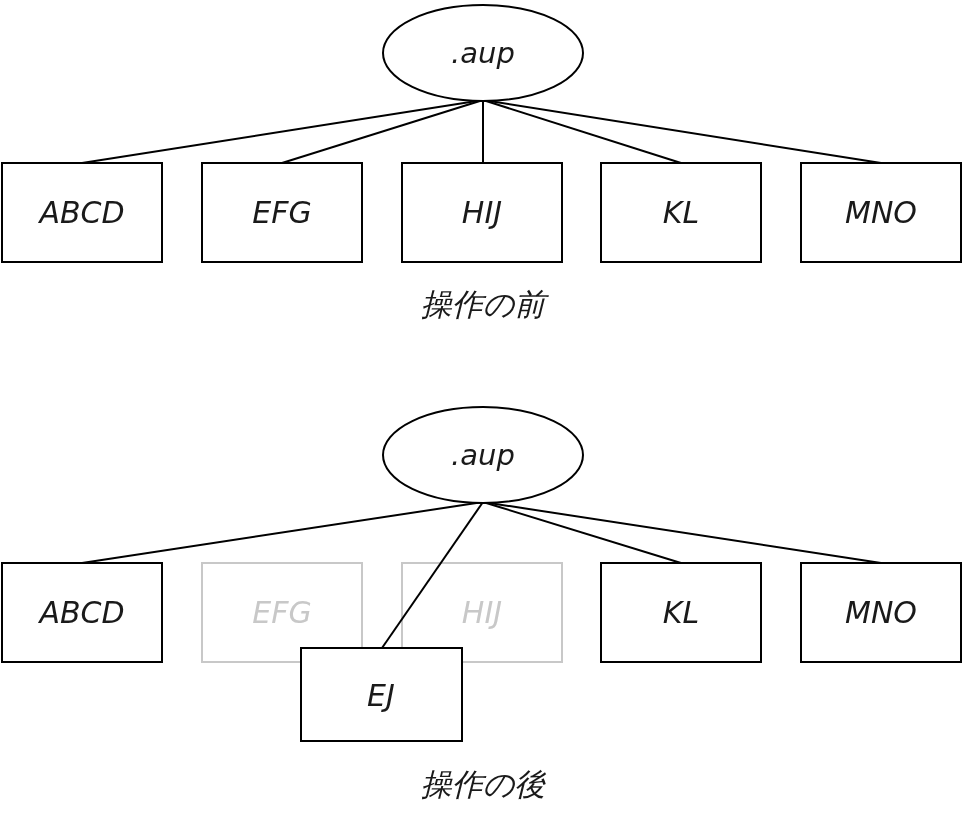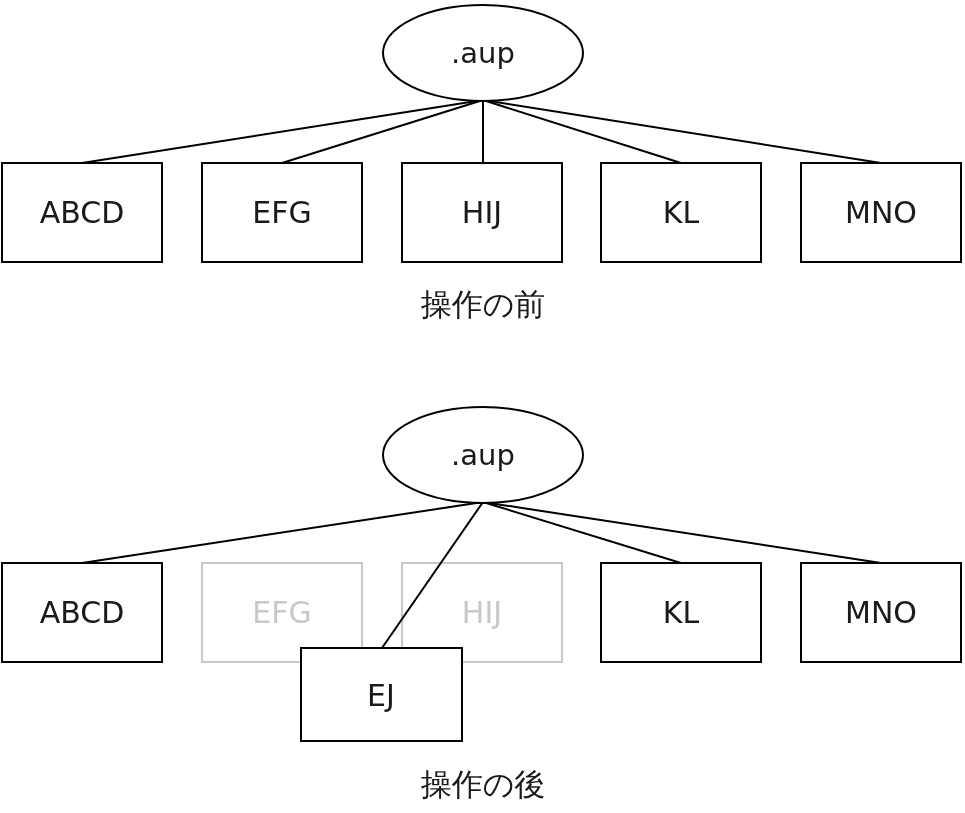--- a/index.html
+++ b/index.html
@@ -10,20 +10,21 @@
   body {
     width: 965px;
     height: 813px;
     font-family: "DejaVu Sans", "Liberation Sans", sans-serif;
     overflow: hidden;
   }
   #diagram-root {
     position: relative;
     width: 965px;
     height: 813px;
+    font-style: italic;
   }
   svg#scene {
     display: block;
     width: 965px;
     height: 813px;
   }
   .node-shape {
     fill: #ffffff;
     stroke: #000000;
     stroke-width: 2;

